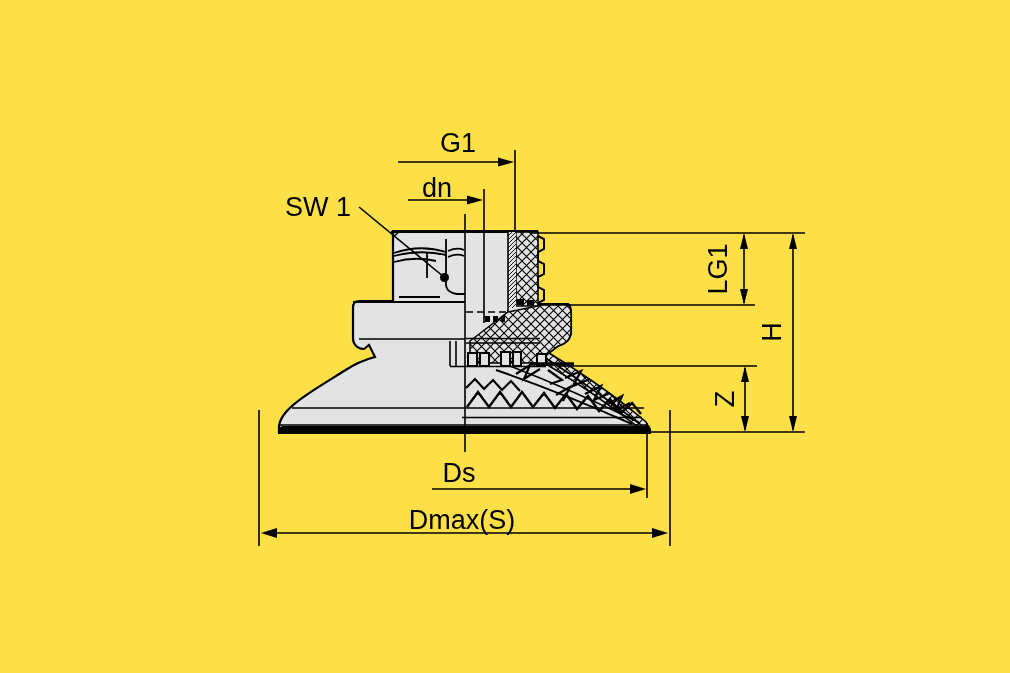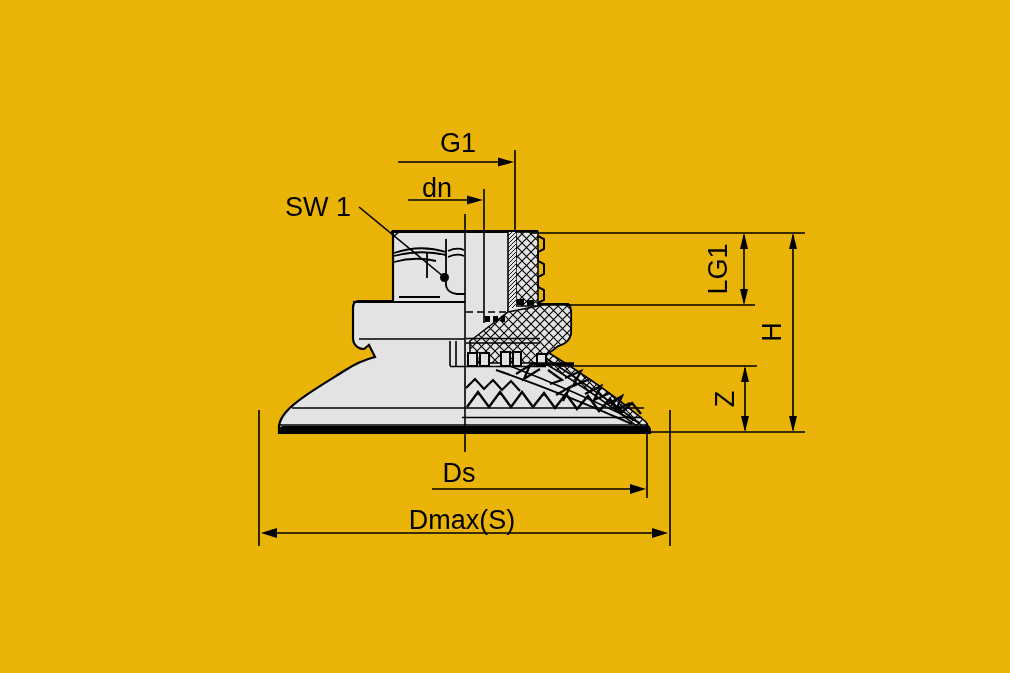--- a/index.html
+++ b/index.html
@@ -1,16 +1,16 @@
 <!DOCTYPE html>
 <html><head>
 <meta charset="utf-8">
 <style>
   html,body{margin:0;padding:0;background:#ffffff;}
-  .canvas{position:relative;width:1010px;height:673px;background:#eab308;overflow:hidden;}
+  .canvas{position:relative;width:1010px;height:673px;background:#fde047;overflow:hidden;}
   svg{position:absolute;left:0;top:0;}
   .dimtext{font-family:"Liberation Sans","DejaVu Sans",sans-serif;font-size:27px;fill:#000;}
   .thin{stroke:#000;stroke-width:1.6;fill:none;}
   .part{stroke:#000;stroke-width:2.2;fill:none;}
   .arrow{fill:#000;stroke:none;}
 </style>
 </head>
 <body>
 
 <div class="canvas">

